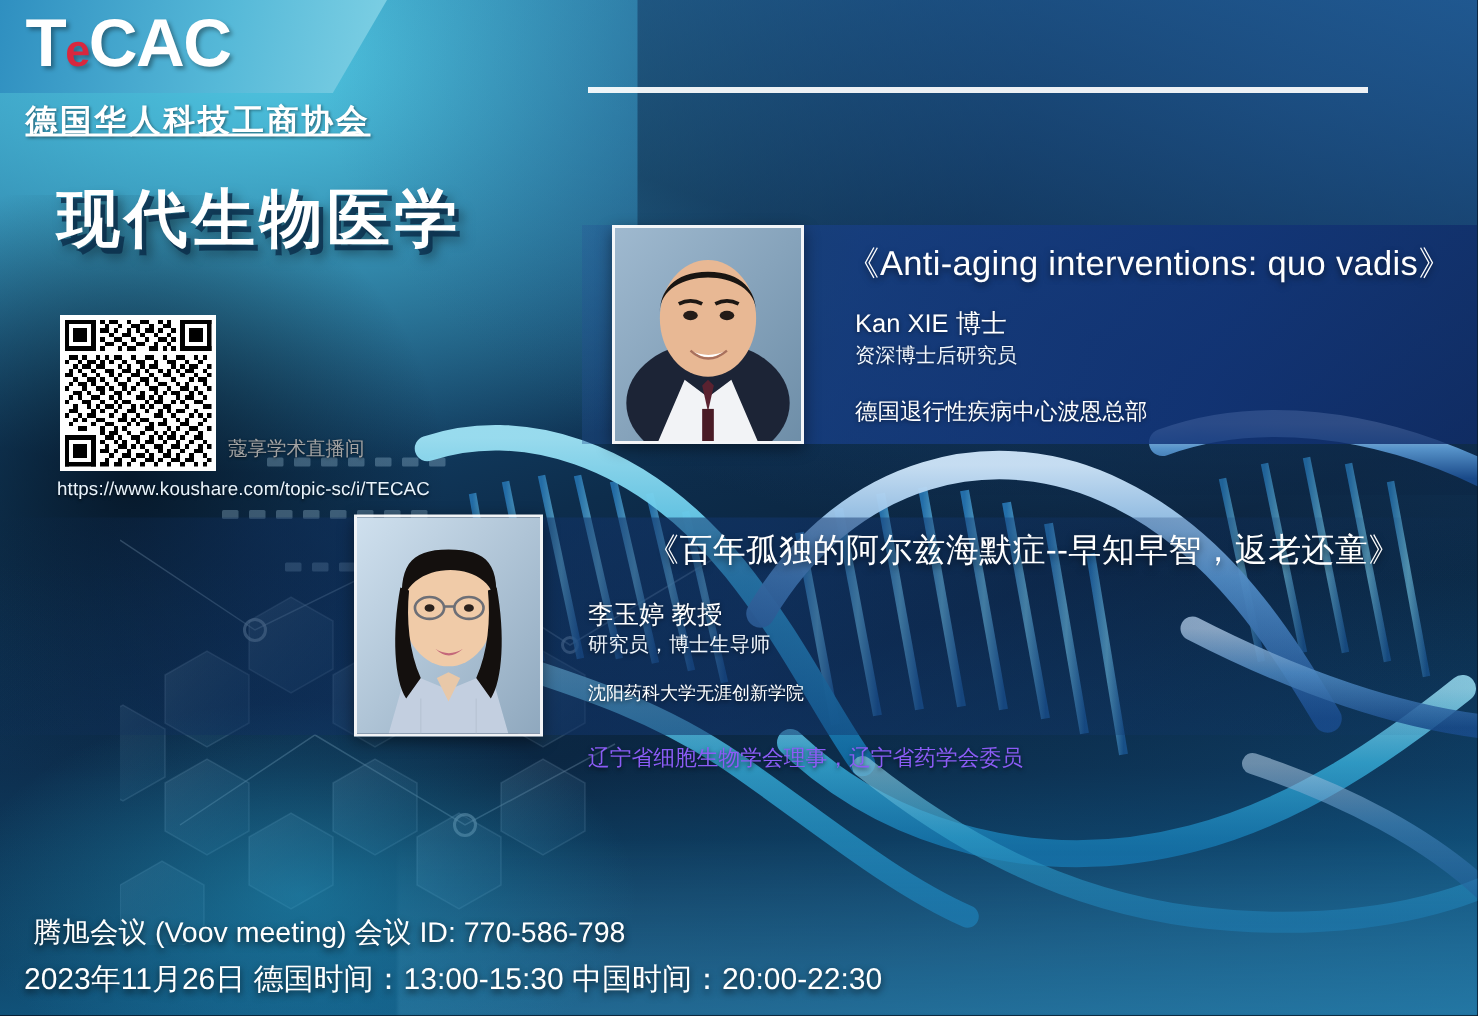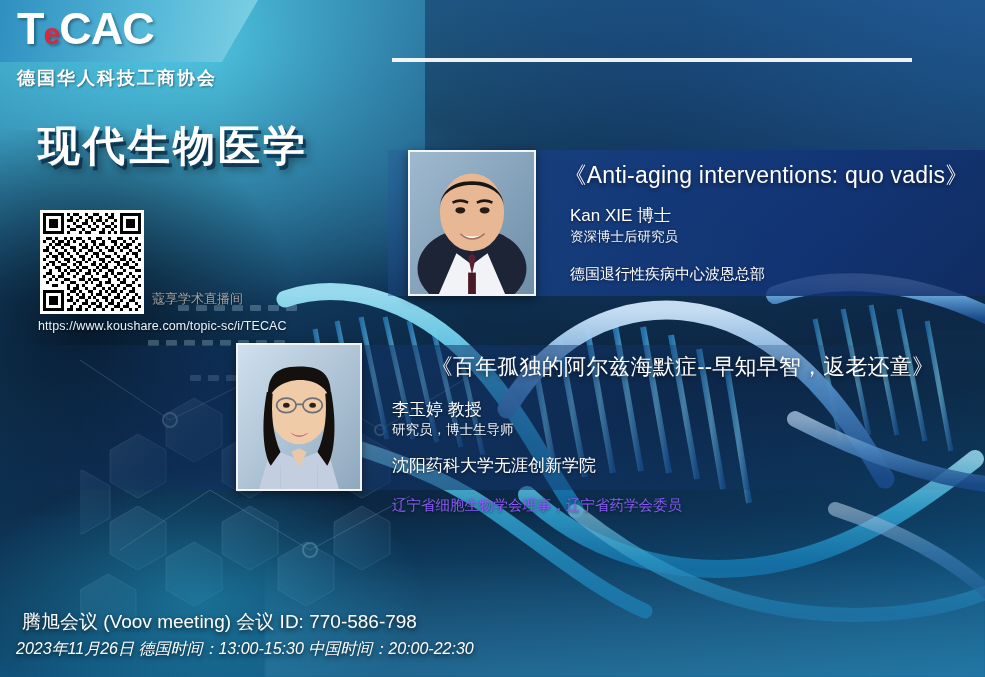--- a/index.html
+++ b/index.html
@@ -62,22 +62,23 @@
   }
   .logo-text{
     position:absolute;left:17px;top:3px;
     font-size:45px;font-weight:700;letter-spacing:-1px;
     color:#ffffff;text-shadow:2px 2px 3px rgba(0,0,0,.35);
     font-family:"Liberation Sans",sans-serif;
   }
   .logo-text .e{color:#d9273e;font-size:30px;}
   .assoc{
     position:absolute;left:17px;top:66px;
-    font-size:18px;color:#ffffff;font-weight:600;letter-spacing:2px;
+    font-size:21px;color:#ffffff;font-weight:600;letter-spacing:2px;
     text-shadow:1px 1px 2px rgba(0,0,0,.4);
+    text-decoration:underline;
   }
 
   .main-title{
     position:absolute;left:380px;top:14px;width:560px;text-align:center;
     font-size:34px;font-weight:400;color:#f2f8ff;letter-spacing:1px;
     text-shadow:1px 2px 4px rgba(0,0,0,.5);
   }
   .title-rule{
     position:absolute;left:392px;top:58px;width:520px;height:4px;
     background:#ffffff;opacity:.92;
@@ -134,38 +135,37 @@
     position:absolute;left:0;top:345px;width:985px;height:145px;
     background:linear-gradient(100deg, rgba(14,42,78,.0) 0%, rgba(16,48,96,.45) 18%, rgba(18,54,110,.55) 50%, rgba(18,54,110,.25) 78%, rgba(18,54,110,0) 100%);
   }
   .t2-title{
     position:absolute;left:380px;top:352px;width:605px;text-align:center;
     font-size:22px;color:#ffffff;letter-spacing:.2px;font-weight:400;
     text-shadow:0 2px 5px rgba(0,0,0,.6);
   }
   .t2-name{position:absolute;left:392px;top:398px;font-size:17px;color:#ffffff;text-shadow:0 1px 3px rgba(0,0,0,.6);}
   .t2-role{position:absolute;left:392px;top:421px;font-size:13.5px;color:#f0f6fc;text-shadow:0 1px 3px rgba(0,0,0,.6);}
-  .t2-org1{position:absolute;left:392px;top:454px;font-size:17px;color:#ffffff;text-shadow:0 1px 3px rgba(0,0,0,.6);}
+  .t2-org1{position:absolute;left:392px;top:454px;font-size:12px;color:#ffffff;text-shadow:0 1px 3px rgba(0,0,0,.6);}
   .t2-org2{position:absolute;left:392px;top:496px;font-size:14.5px;color:#8b5cf6;text-shadow:0 1px 3px rgba(0,0,0,.6);}
 
   
   .wm{
     position:absolute;left:68px;top:576px;width:150px;text-align:center;
     font-size:8px;letter-spacing:2.2px;color:rgba(190,220,240,.5);line-height:1.5;
   }
 
   
   .foot1{
     position:absolute;left:22px;top:609px;font-size:19px;color:#ffffff;
     text-shadow:0 2px 5px rgba(0,0,0,.75);
   }
   .foot2{
-    position:absolute;left:16px;top:639px;font-size:16px;color:#ffffff;
+    position:absolute;left:16px;top:639px;font-size:20px;color:#ffffff;
     text-shadow:0 2px 5px rgba(0,0,0,.75);
-    font-style:italic;
   }
 </style>
 </head>
 <body>
 
 <div class="poster">
 
   <div class="bg-base"></div>
   <div class="bg-darkleft"></div>
   <div class="bg-topright"></div>

